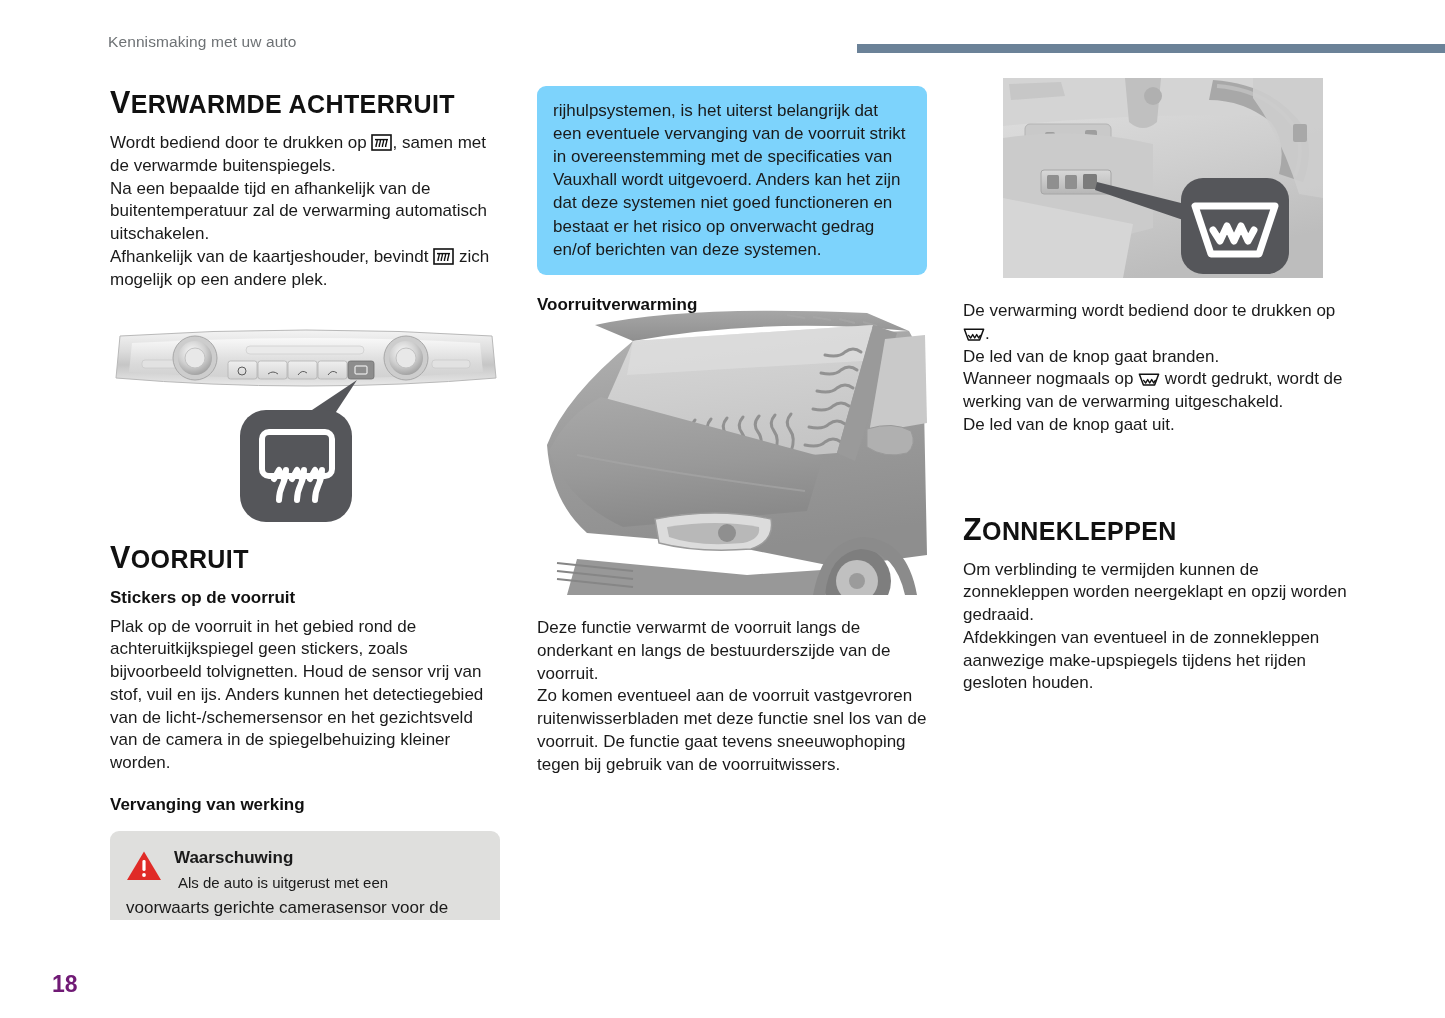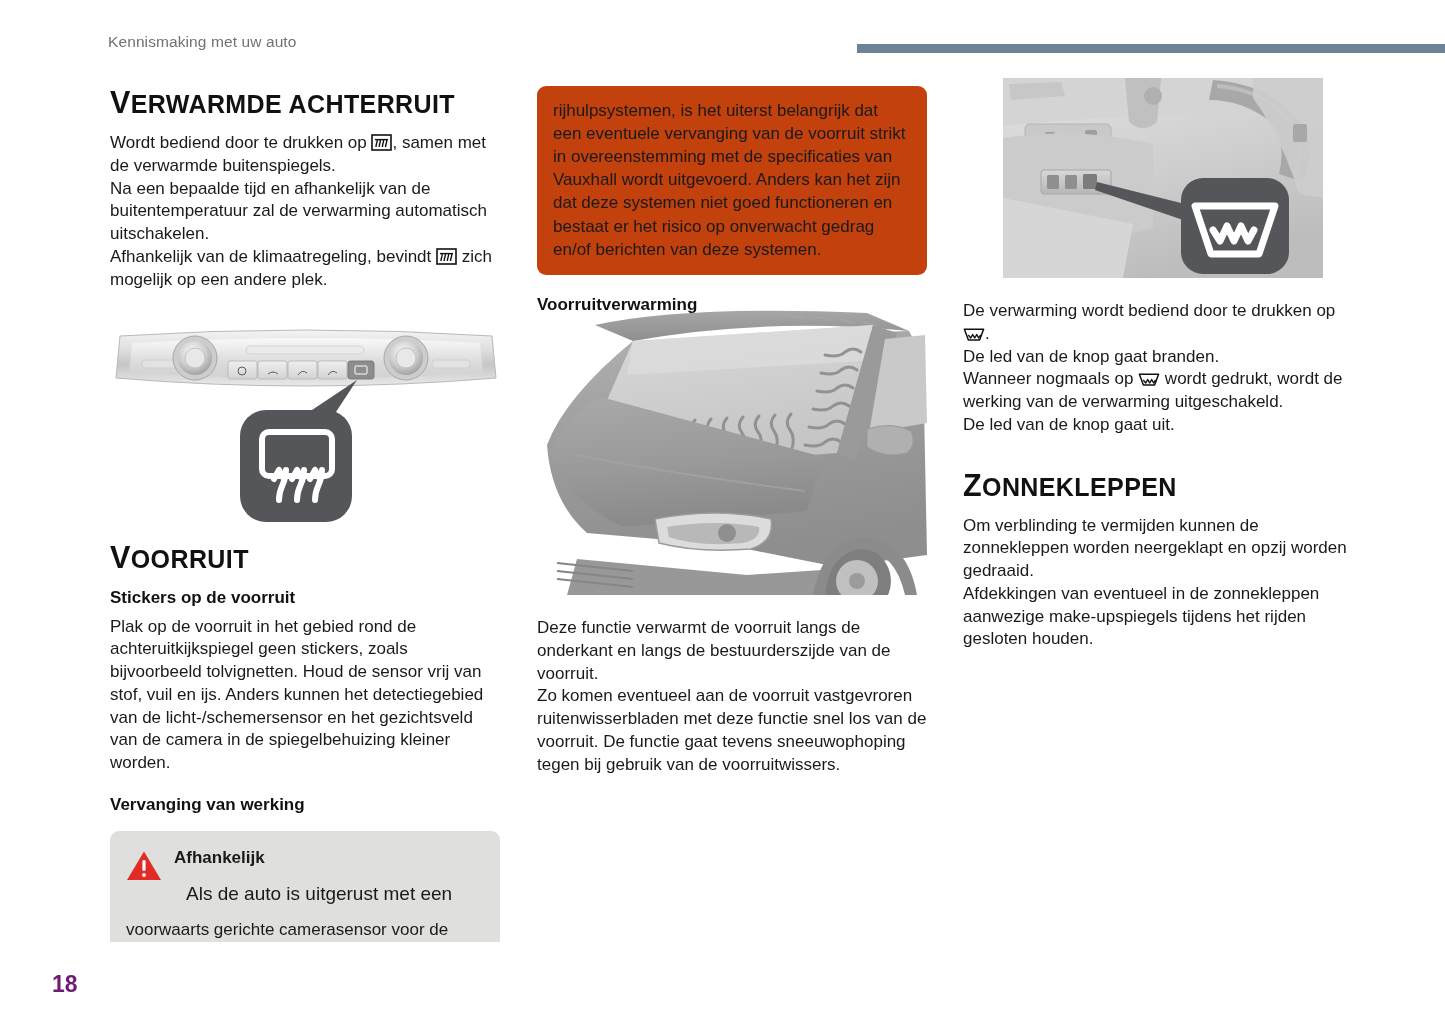--- a/index.html
+++ b/index.html
@@ -84,21 +84,21 @@
     line-height: 1.34;
     margin: 0 0 0 0;
     color: #1a1a1a;
   }
   .gap-s { height: 9px; }
   .gap-m { height: 19px; }
   .gap-l { height: 32px; }
 
   
   .notebox {
-    background: #c2410c;
+    background: #7dd3fc;
     border-radius: 9px;
     padding: 13px 16px 14px 16px;
     box-sizing: border-box;
   }
   .notebox p.body { line-height: 1.36; }
 
   .warnbox {
     background: #dfdfdd;
     border-radius: 9px 9px 0 0;
     padding: 16px 16px 0 16px;
@@ -115,23 +115,23 @@
     flex: 0 0 auto;
     margin-top: 3px;
   }
   .warn-title {
     font-size: 17px;
     font-weight: bold;
     line-height: 1.3;
     margin: 0 0 0 0;
   }
   .warn-l1 {
-    font-size: 19px;
+    font-size: 15px;
     line-height: 1.34;
-    margin: 12px;
+    margin: 4px;
   }
   .warn-l2 {
     font-size: 17px;
     line-height: 1.34;
     margin: 0;
   }
 
   
   .ic {
     display: inline-block;
@@ -164,21 +164,21 @@
     <h1 class="sec" style="text-transform: none; font-variant: normal;"><span style="font-size: 1.22em;">V</span><span style="font-size: 1em;">ERWARMDE ACHTERRUIT</span></h1>
 
     <p class="body"><span>Wordt bediend door te drukken op </span><span class="ic ic-rear"><svg viewBox="0 0 21 17" width="21" height="17">
             <rect x="1" y="1" width="19" height="15" fill="none" stroke="#111" stroke-width="1.6"></rect>
             <path d="M5 13 C5 9.5 6.2 9.5 6.2 6 M8.2 13 C8.2 9.5 9.4 9.5 9.4 6 M11.4 13 C11.4 9.5 12.6 9.5 12.6 6 M14.6 13 C14.6 9.5 15.8 9.5 15.8 6" fill="none" stroke="#111" stroke-width="1.4"></path>
             <path d="M4 5.6 L17 5.6" stroke="#111" stroke-width="1.4"></path>
           </svg></span><span>, samen met de verwarmde buitenspiegels.</span></p>
 
     <p class="body">Na een bepaalde tijd en afhankelijk van de buitentemperatuur zal de verwarming automatisch uitschakelen.</p>
 
-    <p class="body"><span>Afhankelijk van de klimaatregeling, bevindt </span><span class="ic ic-rear"><svg viewBox="0 0 21 17" width="21" height="17">
+    <p class="body"><span>Afhankelijk van de kaartjeshouder, bevindt </span><span class="ic ic-rear"><svg viewBox="0 0 21 17" width="21" height="17">
             <rect x="1" y="1" width="19" height="15" fill="none" stroke="#111" stroke-width="1.6"></rect>
             <path d="M5 13 C5 9.5 6.2 9.5 6.2 6 M8.2 13 C8.2 9.5 9.4 9.5 9.4 6 M11.4 13 C11.4 9.5 12.6 9.5 12.6 6 M14.6 13 C14.6 9.5 15.8 9.5 15.8 6" fill="none" stroke="#111" stroke-width="1.4"></path>
             <path d="M4 5.6 L17 5.6" stroke="#111" stroke-width="1.4"></path>
           </svg></span><span> zich mogelijk op een andere plek.</span></p>
 
     <div style="height:250px"></div>
 
     <h1 class="sec" style="text-transform: none; font-variant: normal;"><span style="font-size: 1.22em;">V</span><span style="font-size: 1em;">OORRUIT</span></h1>
 
     <h2 class="sub">Stickers op de voorruit</h2>
@@ -193,21 +193,21 @@
     <div class="warnbox">
       <div class="warn-head-row">
         <span class="warn-tri">
           <svg width="36" height="32" viewBox="0 0 36 32">
             <path d="M18 1.5 L35 30 L1 30 Z" fill="#e02b27"></path>
             <rect x="16.4" y="10" width="3.2" height="11" rx="1.4" fill="#ffffff"></rect>
             <circle cx="18" cy="25" r="1.9" fill="#ffffff"></circle>
           </svg>
         </span>
         <div>
-          <p class="warn-title">Afhankelijk</p>
+          <p class="warn-title">Waarschuwing</p>
           <p class="warn-l1">Als de auto is uitgerust met een</p>
         </div>
       </div>
       <p class="warn-l2">voorwaarts gerichte camerasensor voor de</p>
     </div>
   </div>
 
   <div class="fig" id="fig-hvac">
     <svg width="392" height="210" viewBox="0 0 392 210">
       <defs>
@@ -397,21 +397,21 @@
 
     <p class="body"><span>Wanneer nogmaals op </span><span class="ic ic-wind"><svg viewBox="0 0 22 15" width="22" height="15">
             <path d="M1.4 2.2 L20.6 2.2 L16.6 13 L5.4 13 Z" fill="none" stroke="#111" stroke-width="1.5" stroke-linejoin="round"></path>
             <path d="M5.6 8.4 l2.1 2.6 l2-3.4 l2 3.4 l2-3.4 l2 3.4 l1.6-2.6" fill="none" stroke="#111" stroke-width="1.4" stroke-linejoin="round" stroke-linecap="round"></path>
           </svg></span><span> wordt gedrukt, wordt de werking van de verwarming uitgeschakeld.</span></p>
 
     <p class="body">De led van de knop gaat uit.</p>
 
     <div class="gap-l"></div>
 
-    <h1 class="sec" style="text-transform: none; font-variant: normal;"><span style="font-size: 1.22em;">Z</span><span style="font-size: 1em;">ONNEKLEPPEN</span></h1>
+    <h1 class="sec" style="text-transform: none; font-variant: normal; margin-top: 44px;"><span style="font-size: 1.22em;">Z</span><span style="font-size: 1em;">ONNEKLEPPEN</span></h1>
 
     <p class="body">Om verblinding te vermijden kunnen de zonnekleppen worden neergeklapt en opzij worden gedraaid.</p>
     <p class="body">Afdekkingen van eventueel in de zonnekleppen aanwezige make-upspiegels tijdens het rijden gesloten houden.</p>
   </div>
 
   <div class="fig" id="fig-dash">
     <svg width="320" height="200" viewBox="0 0 320 200">
       <defs>
         <linearGradient id="gDashBg" x1="0" y1="0" x2="0.4" y2="1">
           <stop offset="0%" stop-color="#e2e2e2"></stop>

